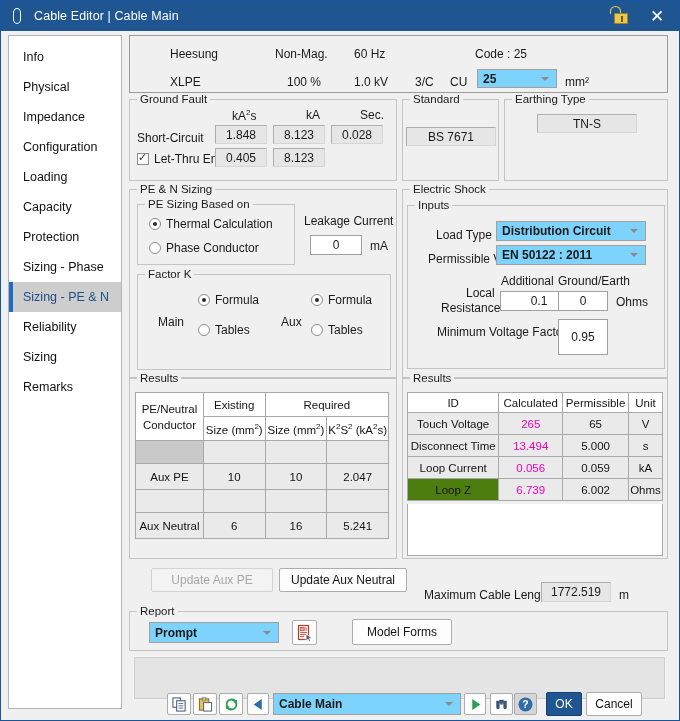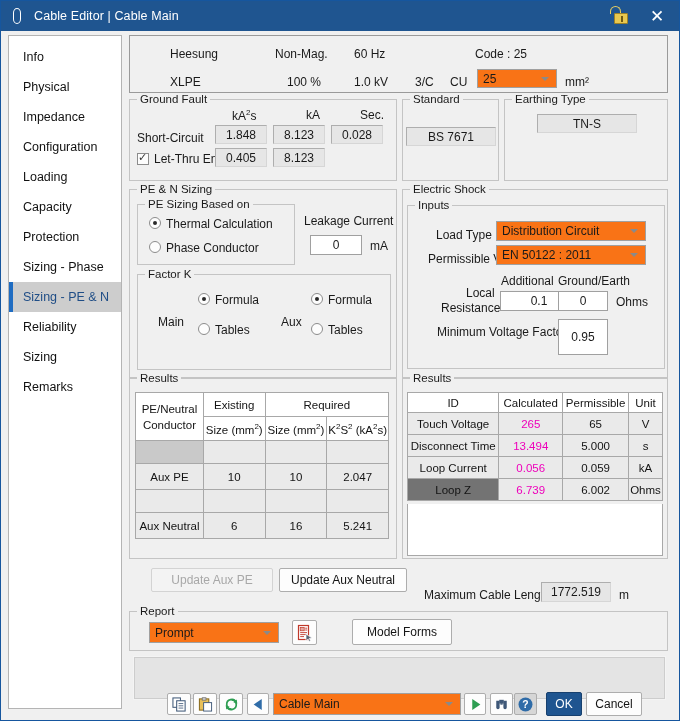--- a/index.html
+++ b/index.html
@@ -125,36 +125,37 @@
   }
   .tf {   
     position: absolute;
     background: #ffffff;
     border: 1px solid #a0a0a0;
     display: flex; align-items: center; justify-content: center;
     font-size: 12px; color: #1a1a1a;
   }
   .combo {
     position: absolute;
-    background: #f97316;
+    background: #7dd3fc;
     border: 1px solid #a0a0a0;
     display: flex; align-items: center;
     font-size: 12px; color: #1a1a1a;
     padding-left: 5px;
+    font-weight: bold;
   }
   .combo .arrow {
     position: absolute; right: 7px; top: 50%;
     margin-top: -2px;
     width: 0; height: 0;
     border-left: 4px solid transparent;
     border-right: 4px solid transparent;
     border-top: 4px solid #8a8a8a;
   }
   
-  .radio { position: absolute; display: flex; align-items: flex-start; font-size: 12px; }
+  .radio { position: absolute; display: flex; align-items: center; font-size: 12px; }
   .radio .dot {
     width: 12px; height: 12px; border-radius: 50%;
     border: 1px solid #8c8c8c; background: #fdfdfd;
     margin-right: 5px; position: relative; flex: 0 0 12px;
   }
   .radio.on .dot:after {
     content: ""; position: absolute; left: 3px; top: 3px;
     width: 4px; height: 4px; border-radius: 50%;
     background: #2a2a2a;
   }
@@ -439,21 +440,21 @@
             <td style="height:22px; background:#eaeaea;">5.000</td>
             <td style="height:22px; background:#eaeaea;">s</td>
           </tr>
           <tr>
             <td style="height:22px; background:#eaeaea;">Loop Current</td>
             <td class="calc" style="height: 22px; background: rgb(234, 234, 234); color: rgb(238, 0, 187);">0.056</td>
             <td style="height:22px; background:#eaeaea;">0.059</td>
             <td style="height:22px; background:#eaeaea;">kA</td>
           </tr>
           <tr>
-            <td style="height:22px; background:#737373;">Loop Z</td>
+            <td style="height:22px; background:#4d7c0f;">Loop Z</td>
             <td class="calc" style="height: 22px; background: rgb(234, 234, 234); color: rgb(238, 0, 187);">6.739</td>
             <td style="height:22px; background:#eaeaea;">6.002</td>
             <td style="height:22px; background:#eaeaea;">Ohms</td>
           </tr>
         </tbody>
           </table>
         <div style="position:absolute; left:4px; top:125px; width:256px; height:52px; background:#ffffff; border:1px solid #a8a8a8; border-top:none;"></div>
       </div>
 
       <div class="lbl" style="left:295px; top:553px;">Maximum Cable Length</div>

